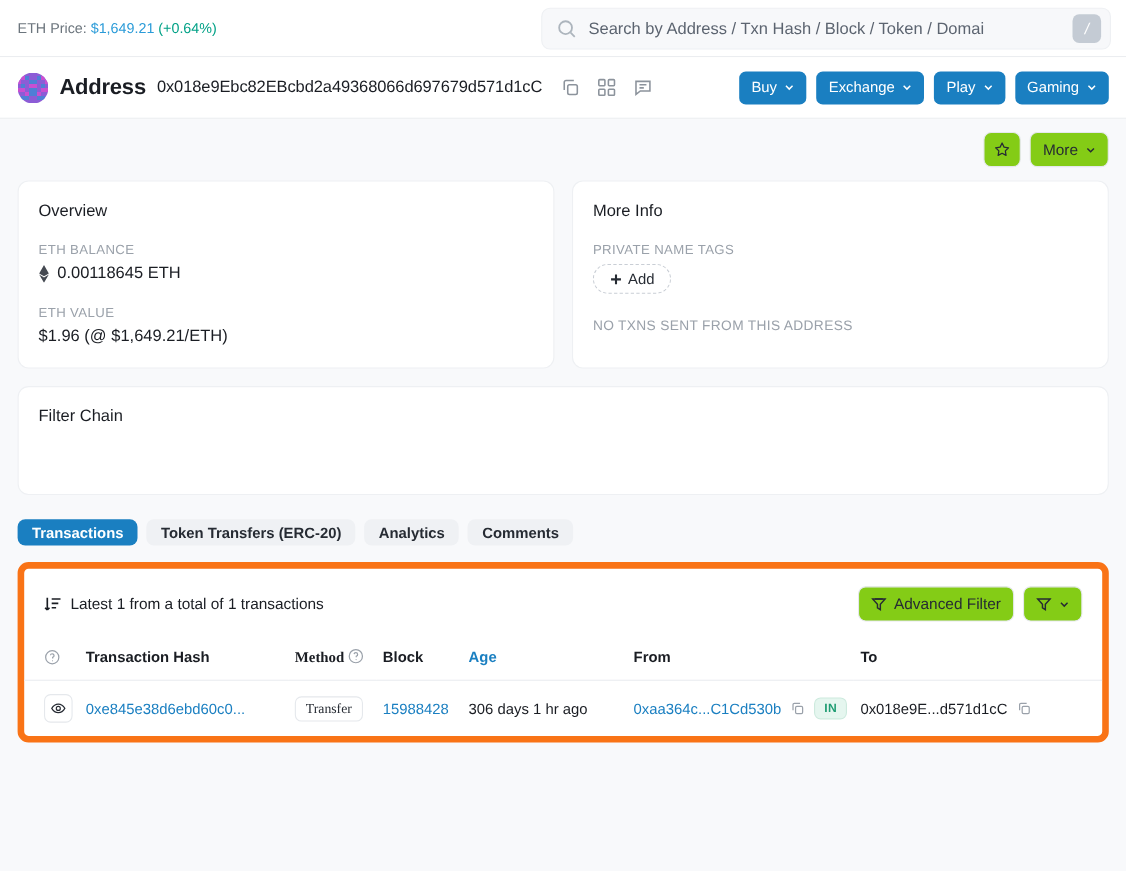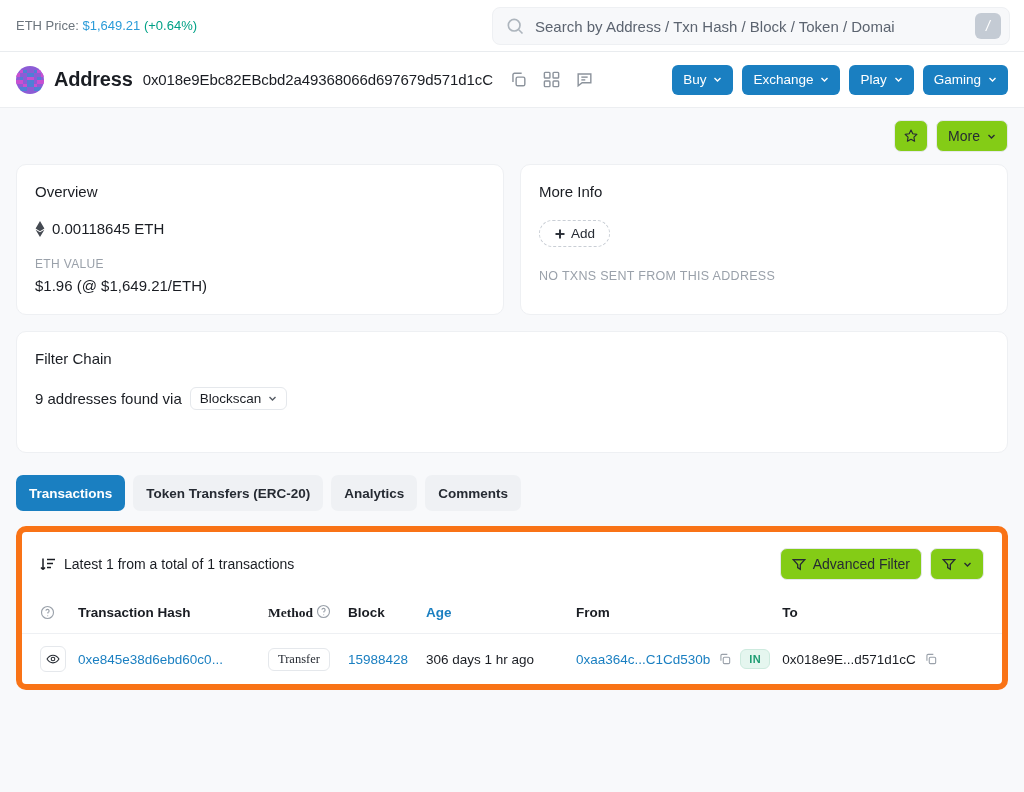--- a/index.html
+++ b/index.html
@@ -208,21 +208,21 @@
     cursor: pointer;
   }
 
   
   .tabs { display: flex; gap: 8px; margin-top: 22px; }
   .tab {
     background: #eff1f4;
     color: #262b33;
     border: 0;
     border-radius: 7px;
-    height: 36px;
+    height: 24px;
     padding: 0 13px;
     font-size: 13.5px;
     font-weight: bold;
     font-family: "Liberation Sans", sans-serif;
     cursor: pointer;
     display: flex; align-items: center;
   }
   .tab.active { background: #1a7fc1; color: #ffffff; }
 
   
@@ -408,59 +408,52 @@
           <path d="M2 4l4 4 4-4"></path>
         </svg>
     </button>
   </div>
 
   <div class="cards">
 
     <div class="card">
       <div class="card-title">Overview</div>
 
+      <div class="field-label">ETH BALANCE</div>
       <div class="field-value">
         <svg class="eth-glyph" viewBox="0 0 12 20" fill="currentColor">
           <path d="M6 0L0.5 9.5 6 12.8l5.5-3.3zM6 14.1L0.5 10.8 6 20l5.5-9.2z"></path>
         </svg>
         <span>0.00118645 ETH</span>
       </div>
 
       <div class="gap"></div>
 
       <div class="field-label">ETH VALUE</div>
       <div class="field-value">$1.96 (@ $1,649.21/ETH)</div>
     </div>
 
     <div class="card">
       <div class="card-title">More Info</div>
 
+      <div class="field-label">PRIVATE NAME TAGS</div>
       <button class="add-btn">
         <svg width="12" height="12" viewBox="0 0 12 12" fill="none" stroke="#262b33" stroke-width="1.9">
           <line x1="6" y1="1.5" x2="6" y2="10.5"></line>
             <line x1="1.5" y1="6" x2="10.5" y2="6"></line>
         </svg>
         <span>Add</span>
       </button>
 
       <div class="note">NO TXNS SENT FROM THIS ADDRESS</div>
     </div>
   </div>
 
   <div class="card card-wide">
     <div class="card-title">Filter Chain</div>
-    <div class="field-value">
-      <span>9 addresses found via</span>
-      <span class="inline-select">
-        <span>Blockscan</span>
-        <svg class="caret" viewBox="0 0 12 12" fill="none" stroke="#555b63" stroke-width="1.8">
-            <path d="M2 4l4 4 4-4"></path>
-          </svg>
-      </span>
-    </div>
   </div>
 
   <div class="tabs">
     <button class="tab active">Transactions</button>
     <button class="tab">Token Transfers (ERC-20)</button>
     <button class="tab">Analytics</button>
     <button class="tab">Comments</button>
   </div>
 
   <div class="table-card">

